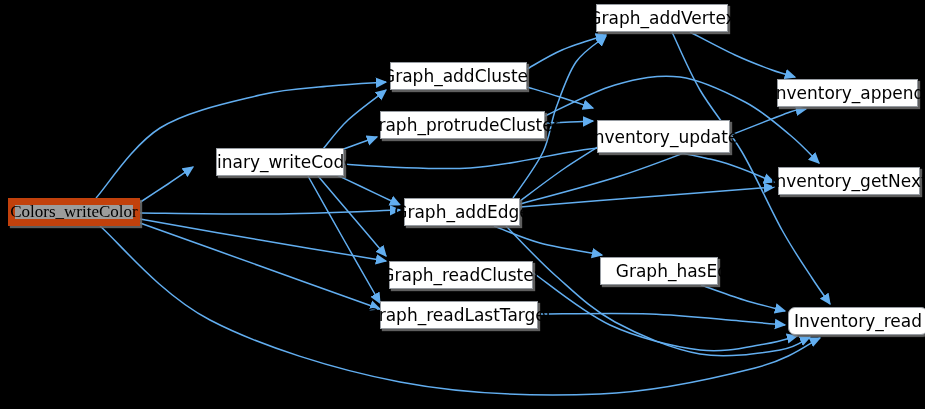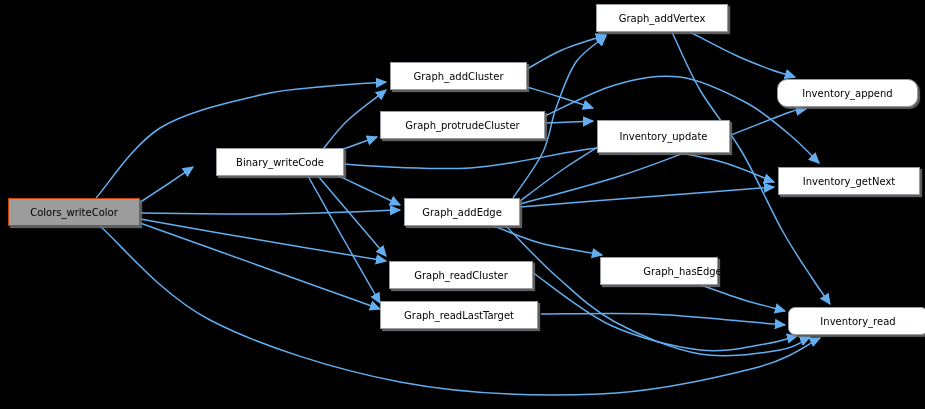--- a/index.html
+++ b/index.html
@@ -8,32 +8,33 @@
     width:925px;height:409px;
     background:#000;
     overflow:hidden;
     font-family:"DejaVu Sans","Liberation Sans",sans-serif;
   }
   #edge-layer{position:absolute;left:0;top:0;width:925px;height:409px;}
   .node{
     position:absolute;
     box-sizing:border-box;
     display:flex;align-items:center;justify-content:center;
-    font-size:10px;
+    font-size:17px;
     color:#000;
     background:#fff;
     border:1px solid #979ca2;
     box-shadow:2px 2px 1px rgba(110,110,110,.85);
     white-space:nowrap;
     cursor:pointer;
   }
   .node.highlight{
     background:#9c9c9c;
-    border:1px solid #c2410c;
+    border:7px solid #c2410c;
     cursor:default;
+    font-family:Liberation Serif, serif;
   }
   .edge{fill:none;stroke-width:1.5px;}
 </style>
 </head>
 <body>
 
 <div id="canvas" style="background: rgb(0, 0, 0);">
   <svg id="edge-layer" width="925" height="409" viewBox="0 0 925 409">
     <defs>
       <marker id="arrowhead" viewBox="0 0 10 10" refX="8.5" refY="5" markerWidth="8" markerHeight="8" orient="auto">
@@ -70,21 +71,21 @@
         <path d="M541,314 C559.1666666666666,314 616.8333333333334,312.8333333333333 650,314 C683.1666666666666,315.1666666666667 717.5,319.1666666666667 740,321 C762.5,322.8333333333333 777.5,324.3333333333333 785,325" class="edge" stroke="#62aef0" marker-end="url(#arrowhead)"></path>
       </g>
   </svg>
   <div id="nodes">
       <div class="node highlight" style="left: 8px; top: 198px; width: 132px; height: 28px;">Colors_writeColor</div>
       <div class="node" style="left: 196px; top: 148px; width: 128px; height: 28px; margin-left: 20px;">Binary_writeCode</div>
       <div class="node" style="left: 390px; top: 62px; width: 137px; height: 28px;">Graph_addCluster</div>
       <div class="node" style="left: 380px; top: 111px; width: 165px; height: 28px;">Graph_protrudeCluster</div>
       <div class="node" style="left: 596px; top: 4px; width: 132px; height: 28px;">Graph_addVertex</div>
       <div class="node" style="left: 597px; top: 120px; width: 133px; height: 33px;">Inventory_update</div>
-      <div class="node" style="left: 777px; top: 79px; width: 141px; height: 28px; border-radius: 10px;">Inventory_append</div>
+      <div class="node" style="left: 777px; top: 79px; width: 141px; height: 28px;">Inventory_append</div>
       <div class="node" style="left: 778px; top: 167px; width: 142px; height: 28px;">Inventory_getNext</div>
       <div class="node" style="left: 404px; top: 198px; width: 116px; height: 28px;">Graph_addEdge</div>
       <div class="node" style="left: 389px; top: 251px; width: 144px; height: 28px; margin-top: 10px;">Graph_readCluster</div>
       <div class="node" style="left: 600px; top: 257px; width: 118px; height: 28px; padding-left: 47px;">Graph_hasEdge</div>
       <div class="node" style="left: 380px; top: 301px; width: 158px; height: 28px;">Graph_readLastTarget</div>
       <div class="node" style="left: 788px; top: 307px; width: 140px; height: 28px; border-radius: 7px;">Inventory_read</div>
     </div>
 </div>
 
 </body></html>

